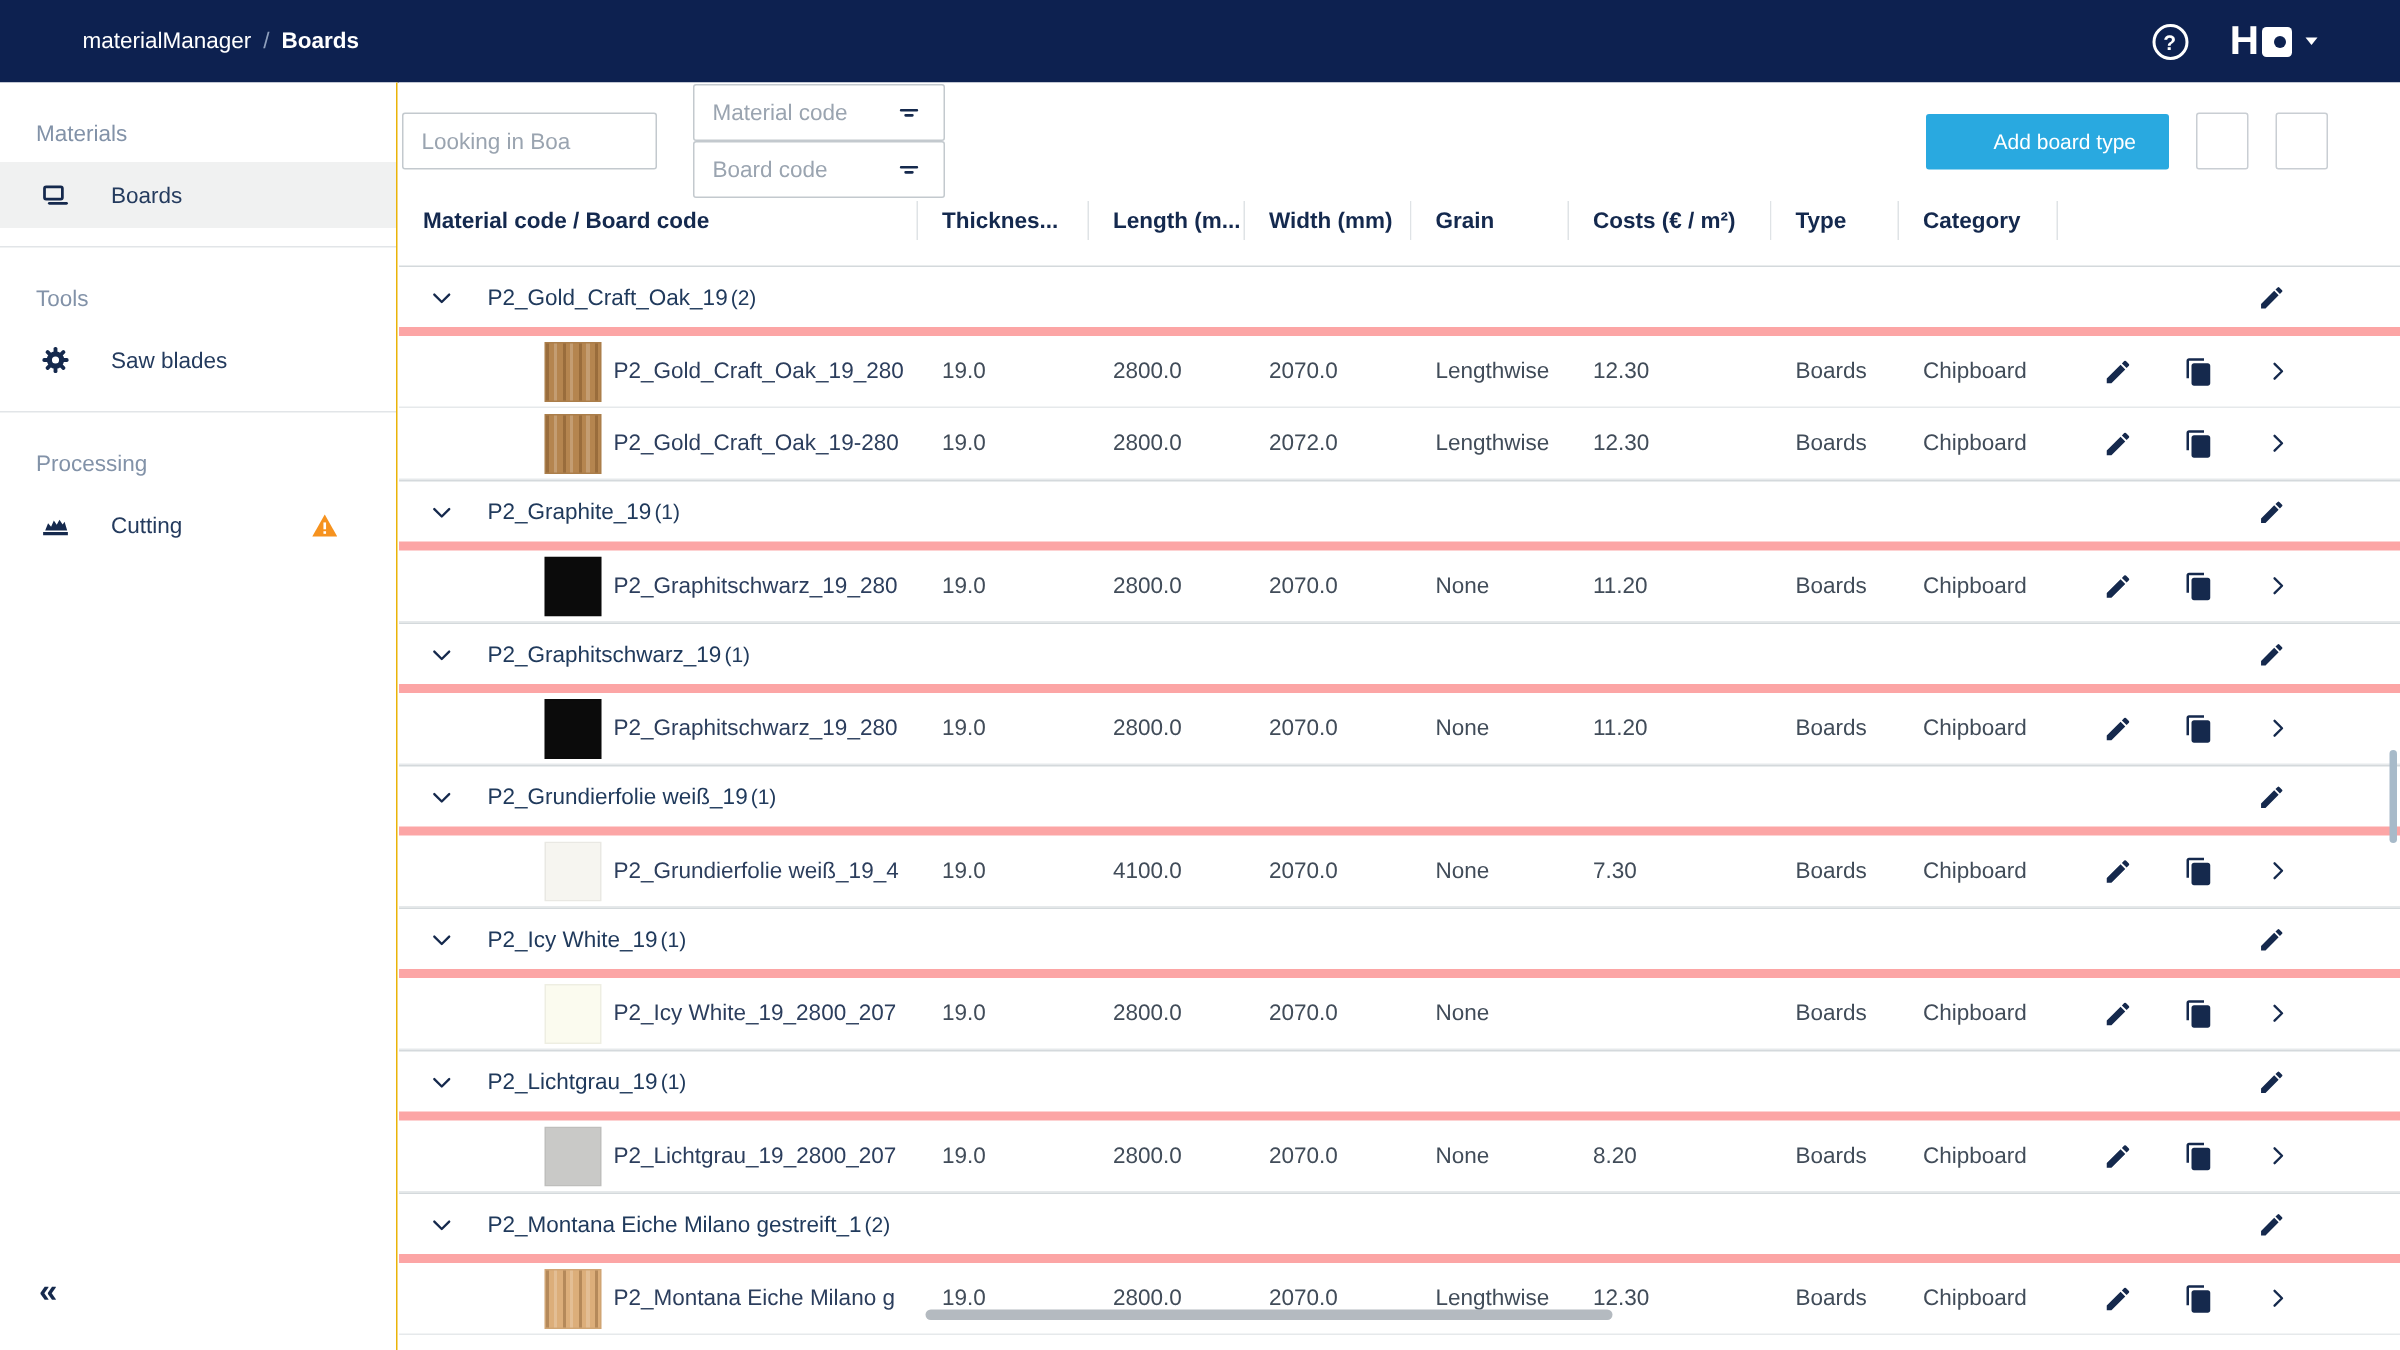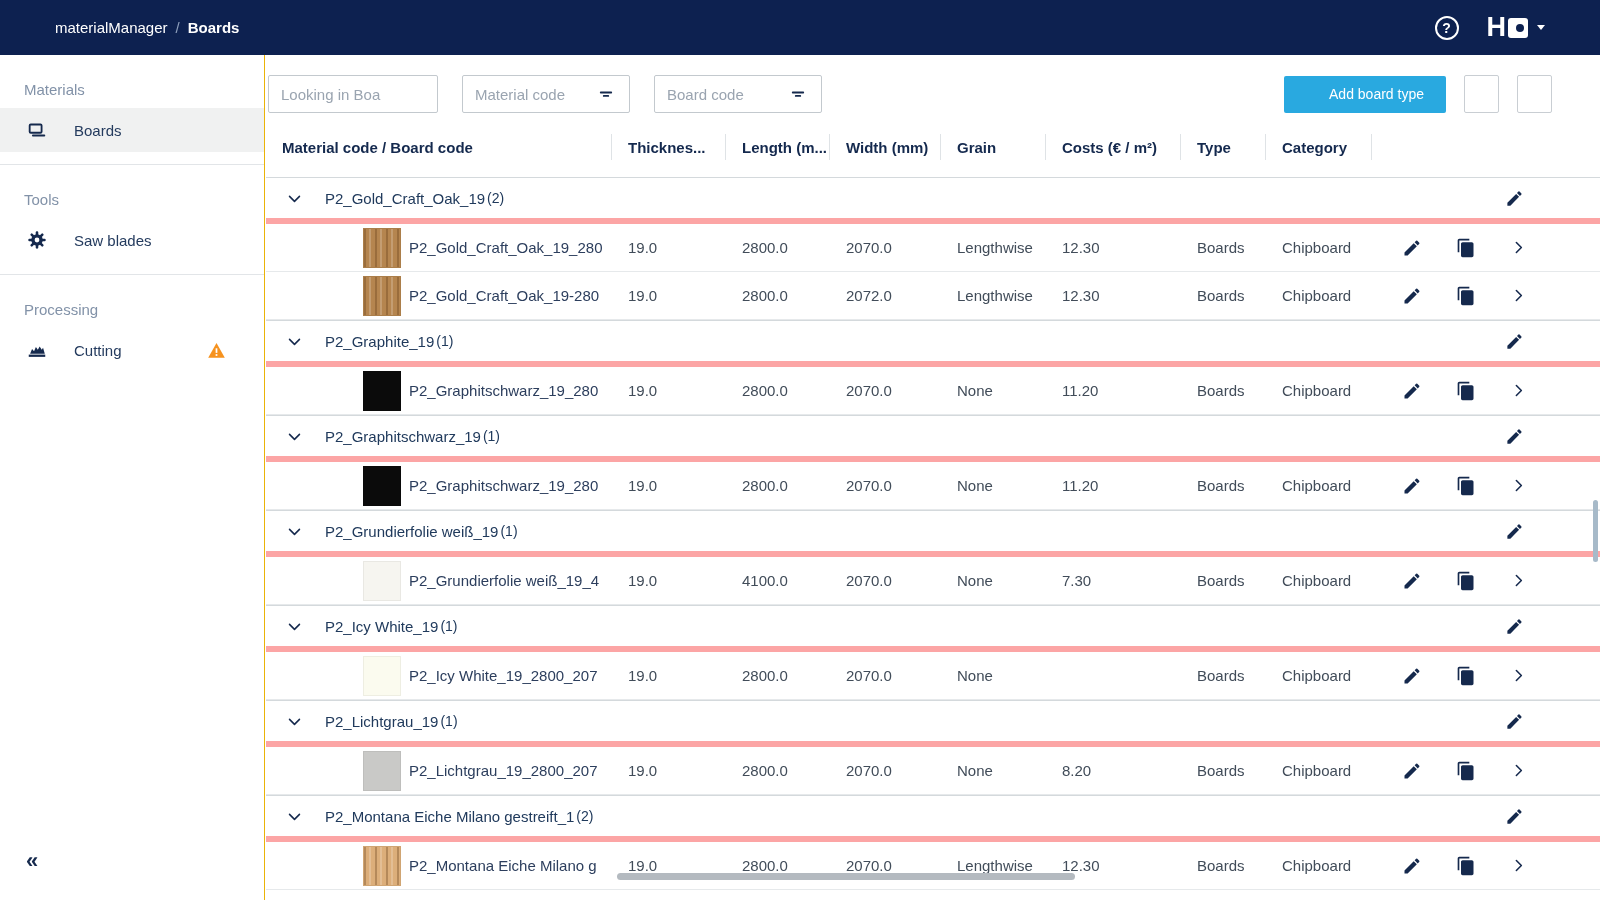--- a/index.html
+++ b/index.html
@@ -169,21 +169,21 @@
     </div>
   <div class="collapse">«</div>
 </aside>
 
 <main class="main">
   <div class="filters">
     <div class="searchbox">
       <input type="text" placeholder="Looking in Boa" style="">
       <span class="ic"></span>
     </div>
-    <div id="dropdowns" style="display:flex;">
+    <div id="dropdowns" style="display:flex;flex-direction:column;">
         <div class="dropdown">
        <span class="ph">Material code</span>
        <span class="ic">
             <svg viewBox="0 0 24 24" fill="none" stroke="currentColor" stroke-width="2.4" stroke-linecap="round">
               <path d="M5 10h14M9 14.5h6"></path>
             </svg>
           </span>
      </div>
         <div class="dropdown">
        <span class="ph">Board code</span>

